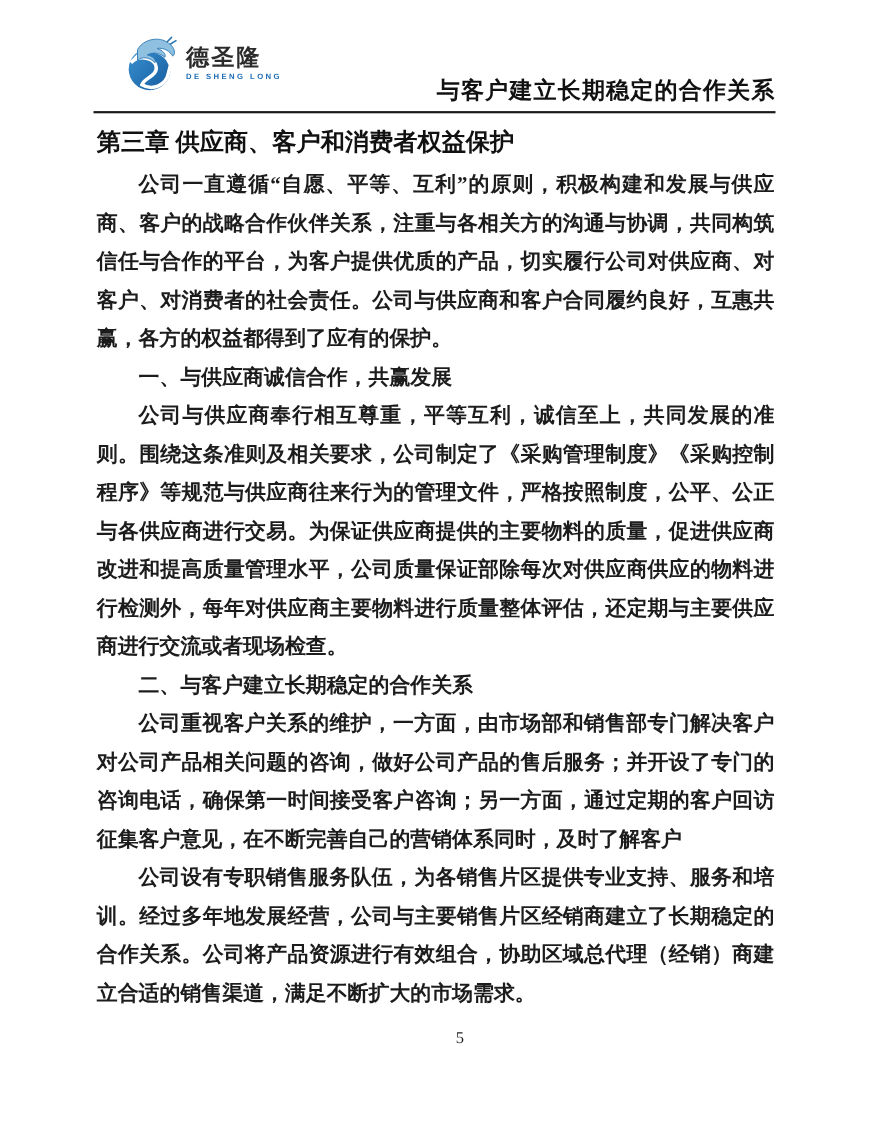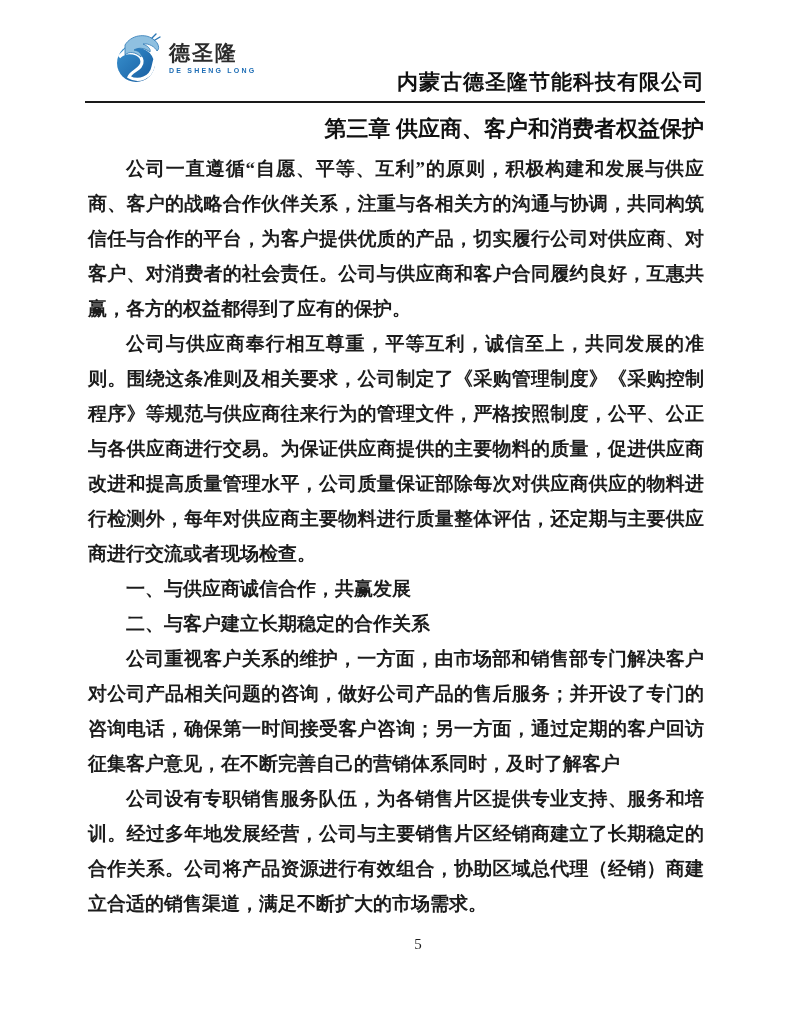--- a/index.html
+++ b/index.html
@@ -76,21 +76,21 @@
     position: absolute;
     left: 88px;
     top: 110px;
     width: 616px;
   }
   .doc-title {
     margin: 0 0 3px 0;
     font-size: 22px;
     font-weight: bold;
     line-height: 38px;
-    text-align: right;
+    text-align: left;
     color: #111111;
   }
   .para {
     margin: 0;
     font-size: 19px;
     line-height: 35px;
     text-align: justify;
     text-indent: 2em;
     color: #1c1c1c;
     font-weight: bold;
@@ -126,28 +126,28 @@
         <path d="M4 26 C 12 18, 26 22, 27 30 C 28 38, 16 40, 14 46 C 24 52, 36 46, 38 36 L 40 28 C 36 16, 22 12, 12 18 Z" fill="none" stroke="#ffffff" stroke-width="3.2" stroke-linecap="round"></path>
 
         <path d="M10 14 C 16 4, 30 2, 38 8 C 44 12, 45 18, 42 20 C 40 16, 34 12, 28 13 C 33 15, 36 18, 35 21 C 30 17, 24 16, 19 19 C 24 20, 27 23, 26 26 C 21 21, 14 20, 10 24 Z" fill="#8fc0e0" stroke="#2a76b4" stroke-width="0.8"></path>
         <path d="M37 7 L 41 3 M40 9 L 45 6" stroke="#2a76b4" stroke-width="1.4" stroke-linecap="round" fill="none"></path>
       </svg>
       <div class="logo-text">
         <div class="logo-cn">德圣隆</div>
         <div class="logo-en">DE SHENG LONG</div>
       </div>
     </div>
-    <div class="company-name">内蒙古德圣隆节能科技有限公司</div>
+    <div class="company-name">与客户建立长期稳定的合作关系</div>
   </div>
 
   <div class="main">
     <h1 class="doc-title">第三章 供应商、客户和消费者权益保护</h1>
     <p class="para">公司一直遵循“自愿、平等、互利”的原则，积极构建和发展与供应商、客户的战略合作伙伴关系，注重与各相关方的沟通与协调，共同构筑信任与合作的平台，为客户提供优质的产品，切实履行公司对供应商、对客户、对消费者的社会责任。公司与供应商和客户合同履约良好，互惠共赢，各方的权益都得到了应有的保护。</p>
+    <p class="para">一、与供应商诚信合作，共赢发展</p>
     <p class="para">公司与供应商奉行相互尊重，平等互利，诚信至上，共同发展的准则。围绕这条准则及相关要求，公司制定了《采购管理制度》《采购控制程序》等规范与供应商往来行为的管理文件，严格按照制度，公平、公正与各供应商进行交易。为保证供应商提供的主要物料的质量，促进供应商改进和提高质量管理水平，公司质量保证部除每次对供应商供应的物料进行检测外，每年对供应商主要物料进行质量整体评估，还定期与主要供应商进行交流或者现场检查。</p>
-    <p class="para">一、与供应商诚信合作，共赢发展</p>
     <p class="para">二、与客户建立长期稳定的合作关系</p>
     <p class="para">公司重视客户关系的维护，一方面，由市场部和销售部专门解决客户对公司产品相关问题的咨询，做好公司产品的售后服务；并开设了专门的咨询电话，确保第一时间接受客户咨询；另一方面，通过定期的客户回访征集客户意见，在不断完善自己的营销体系同时，及时了解客户</p>
     <p class="para">公司设有专职销售服务队伍，为各销售片区提供专业支持、服务和培训。经过多年地发展经营，公司与主要销售片区经销商建立了长期稳定的合作关系。公司将产品资源进行有效组合，协助区域总代理（经销）商建立合适的销售渠道，满足不断扩大的市场需求。</p>
   </div>
 
   <div class="page-number">5</div>
 
 </div>
 
 </body></html>

